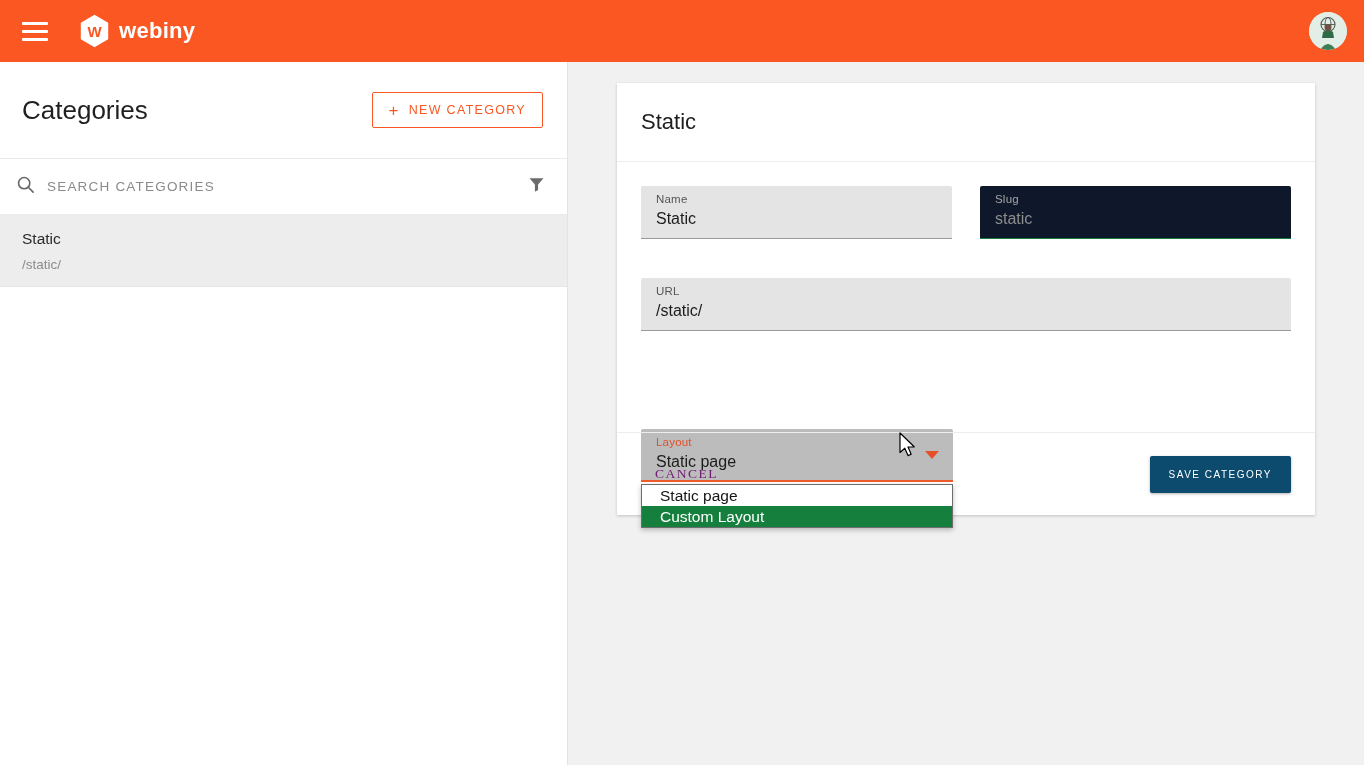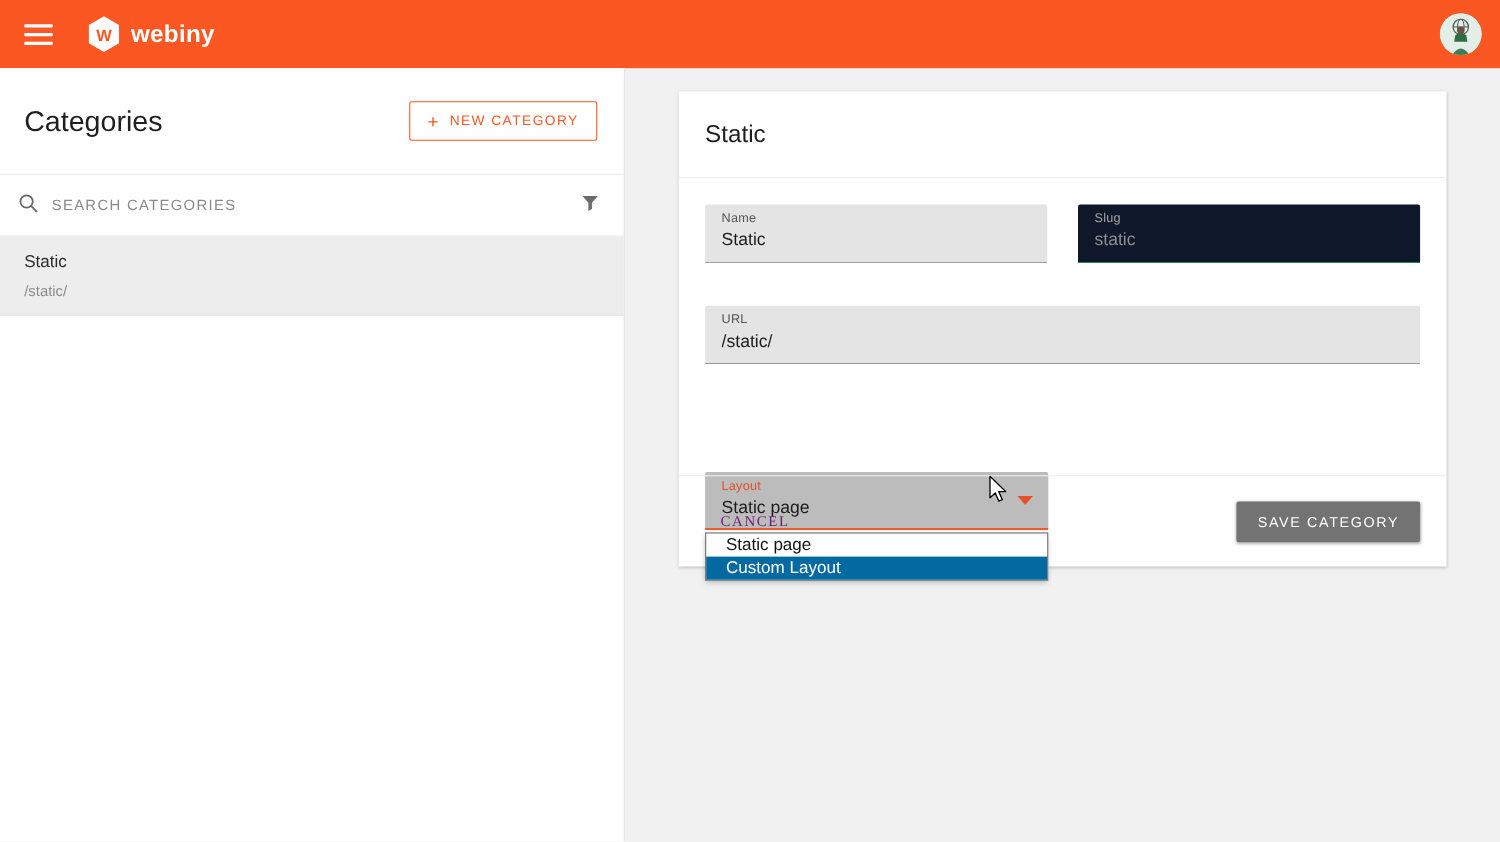--- a/index.html
+++ b/index.html
@@ -275,21 +275,21 @@
   }
   .opt {
     height: 21px;
     line-height: 21px;
     padding-left: 18px;
     font-size: 15.5px;
     color: #141414;
     cursor: pointer;
     white-space: nowrap;
   }
-  .opt.selected { background: #0369a1; color: #ffffff; }
+  .opt.selected { background: #15803d; color: #ffffff; }
 
   
   .card-actions {
     position: absolute;
     left: 0;
     bottom: 0;
     width: 698px;
     height: 83px;
     border-top: 1px solid #ededed;
     display: flex;
@@ -300,25 +300,25 @@
   .btn-cancel {
     background: none; border: none;
     color: #701a75;
     font-family: Liberation Serif, serif;
     font-size: 13.5px;
     letter-spacing: 1.5px;
     cursor: pointer;
     padding: 10px 4px;
   }
   .btn-save {
-    background: #737373;
+    background: #0c4a6e;
     border: none;
     color: #ffffff;
     font-family: "Liberation Sans", sans-serif;
-    font-size: 13px;
+    font-size: 10px;
     letter-spacing: 1.5px;
     height: 37px;
     padding: 0 19px;
     cursor: pointer;
     border-radius: 2px;
     box-shadow: 0 1px 3px rgba(0,0,0,.30);
     text-align: center;
   }
 
   .cursor {

